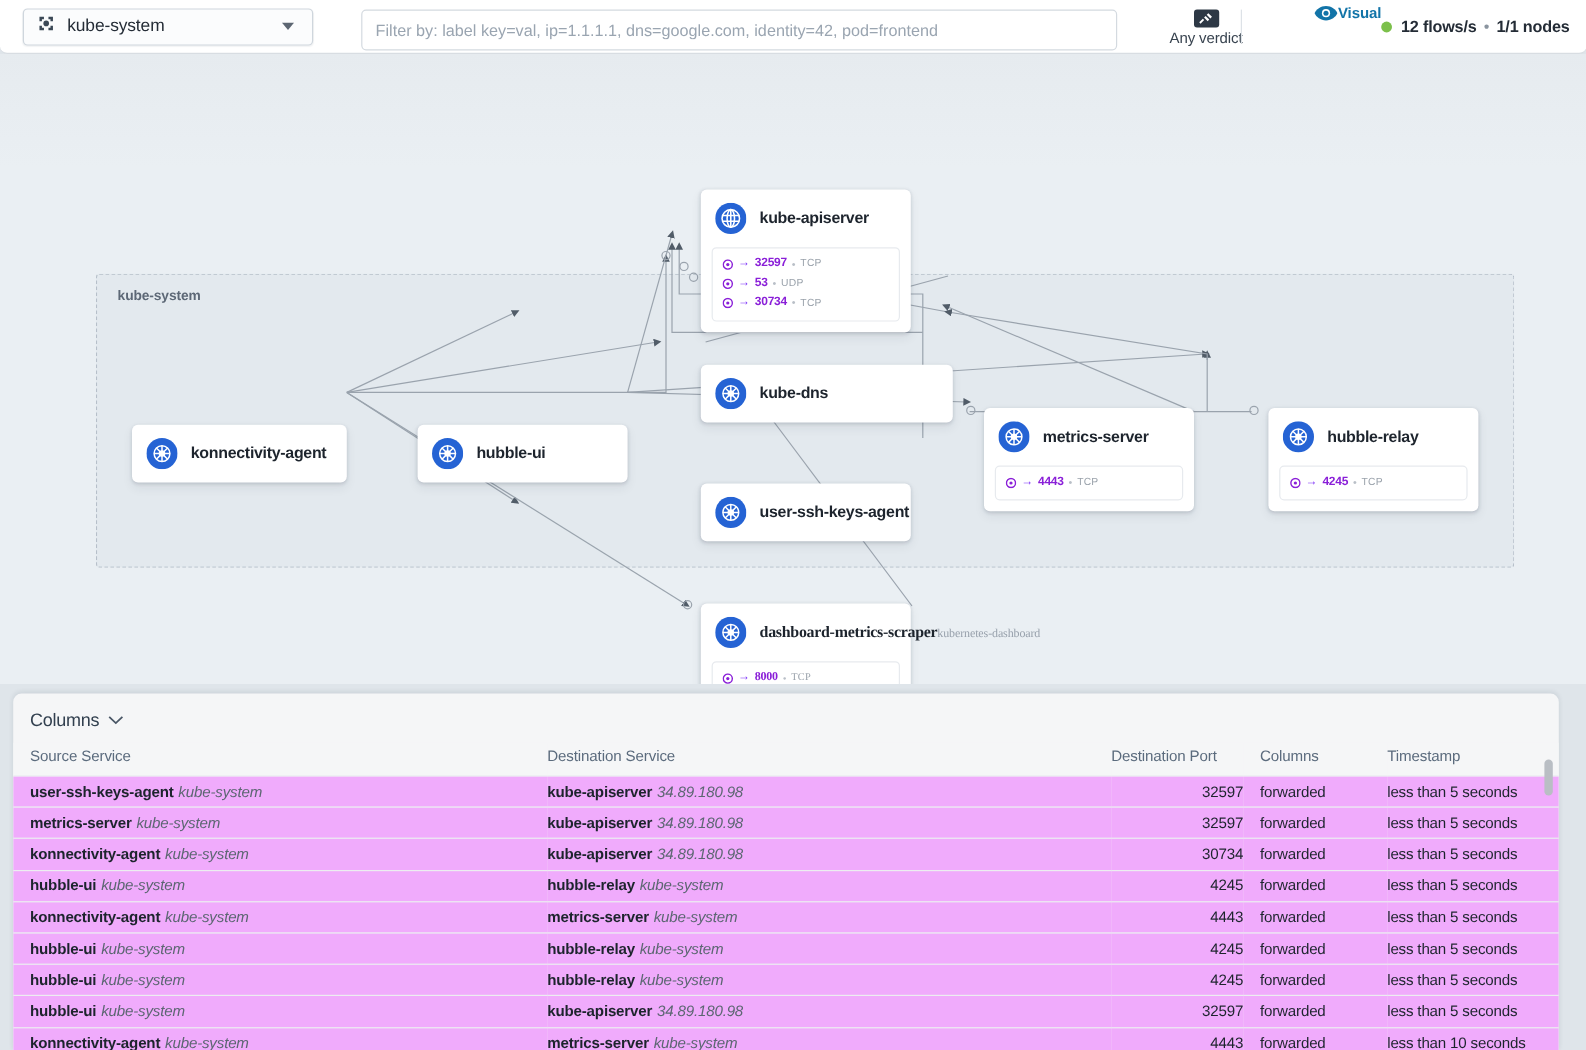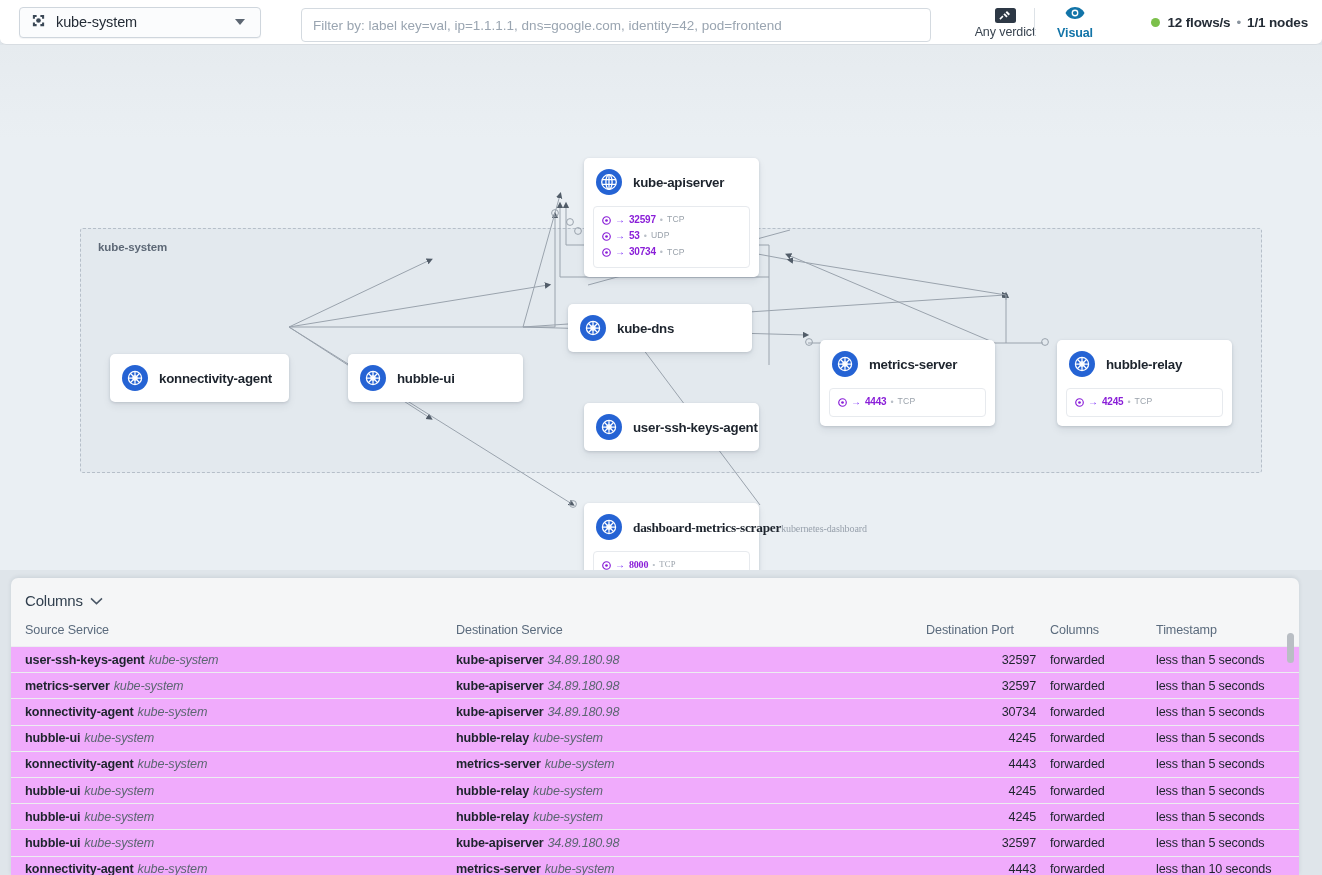--- a/index.html
+++ b/index.html
@@ -72,23 +72,23 @@
   }
   .gavel-badge svg { display: block; }
   .verdict-btn .lbl { font-size: 12.5px; color: #394450; letter-spacing: -.1px; }
 
   .hdr-divider {
     position: absolute; left: 1034px; top: 8px;
     width: 1px; height: 28px; background: #dde2e7;
   }
 
   .visual-btn {
-    position: absolute; left: 1047px; top: 4px;
+    position: absolute; left: 1095px; top: 4px;
     width: 56px; height: 38px;
-    display: flex; flex-direction: column; align-items: center; justify-content: center;
+    display: flex; flex-direction: row; align-items: flex-start; justify-content: center;
     cursor: pointer;
   }
   .visual-btn .eye { margin-bottom: 2px; display: block; }
   .visual-btn .lbl { font-size: 12.5px; color: #1274a8; font-weight: 700; letter-spacing: -.1px; }
 
   .stats {
     position: absolute; right: 14px; top: 0; height: 45px;
     display: flex; align-items: center; gap: 7px;
     font-size: 13.5px; color: #242c36; font-weight: 700;
     letter-spacing: -.15px;
@@ -348,21 +348,21 @@
                   <circle cx="5" cy="5" r="1.5" fill="#8a1fd8"></circle>
                 </svg>
               </span>
               <span class="port-arrow">→</span>
               <span class="port-num">30734</span>
               <span class="port-sep">•</span>
               <span class="port-proto">TCP</span>
             </div>
           </div>
         </div>
-        <div class="card" style="left: 568px; top: 259px; width: 184px;">
+        <div class="card" style="left: 584px; top: 259px; width: 210px;">
           <div class="card-head">
             <span class="card-icon"><svg width="26" height="26" viewBox="0 0 26 26">
                 <circle cx="13" cy="13" r="13" fill="#2563d4"></circle>
                 <g fill="none" stroke="#ffffff" stroke-width="1.25">
                   <circle cx="13" cy="13" r="6.6"></circle>
                   <circle cx="13" cy="13" r="2.1" fill="#ffffff"></circle>
                   <path d="M13 6.4V10.9M13 15.1v4.5M6.4 13h4.5M15.1 13h4.5"></path>
                   <path d="M8.3 8.3l3.2 3.2M14.5 14.5l3.2 3.2M17.7 8.3l-3.2 3.2M11.5 14.5l-3.2 3.2"></path>
                 </g>
               </svg></span>

